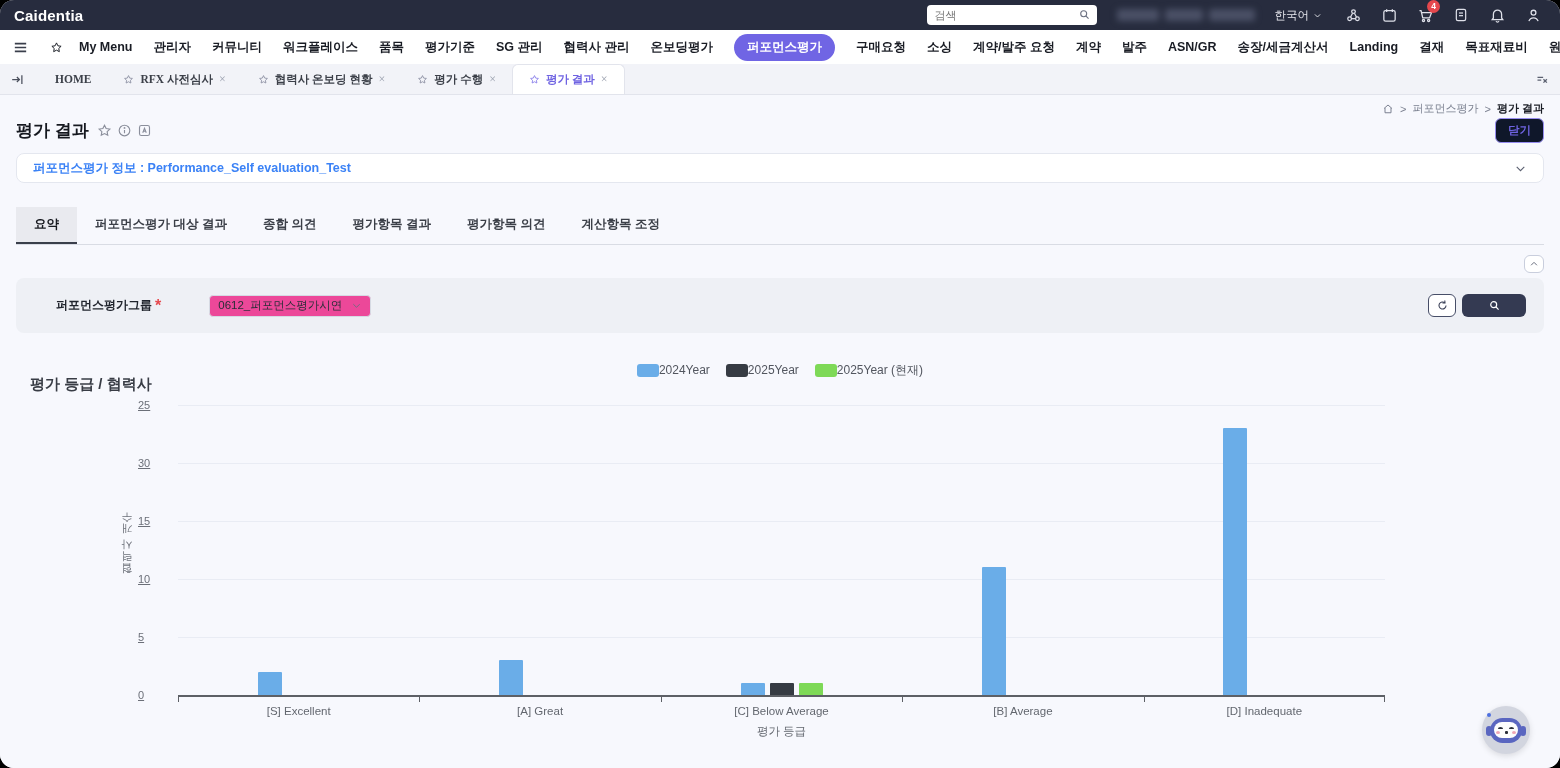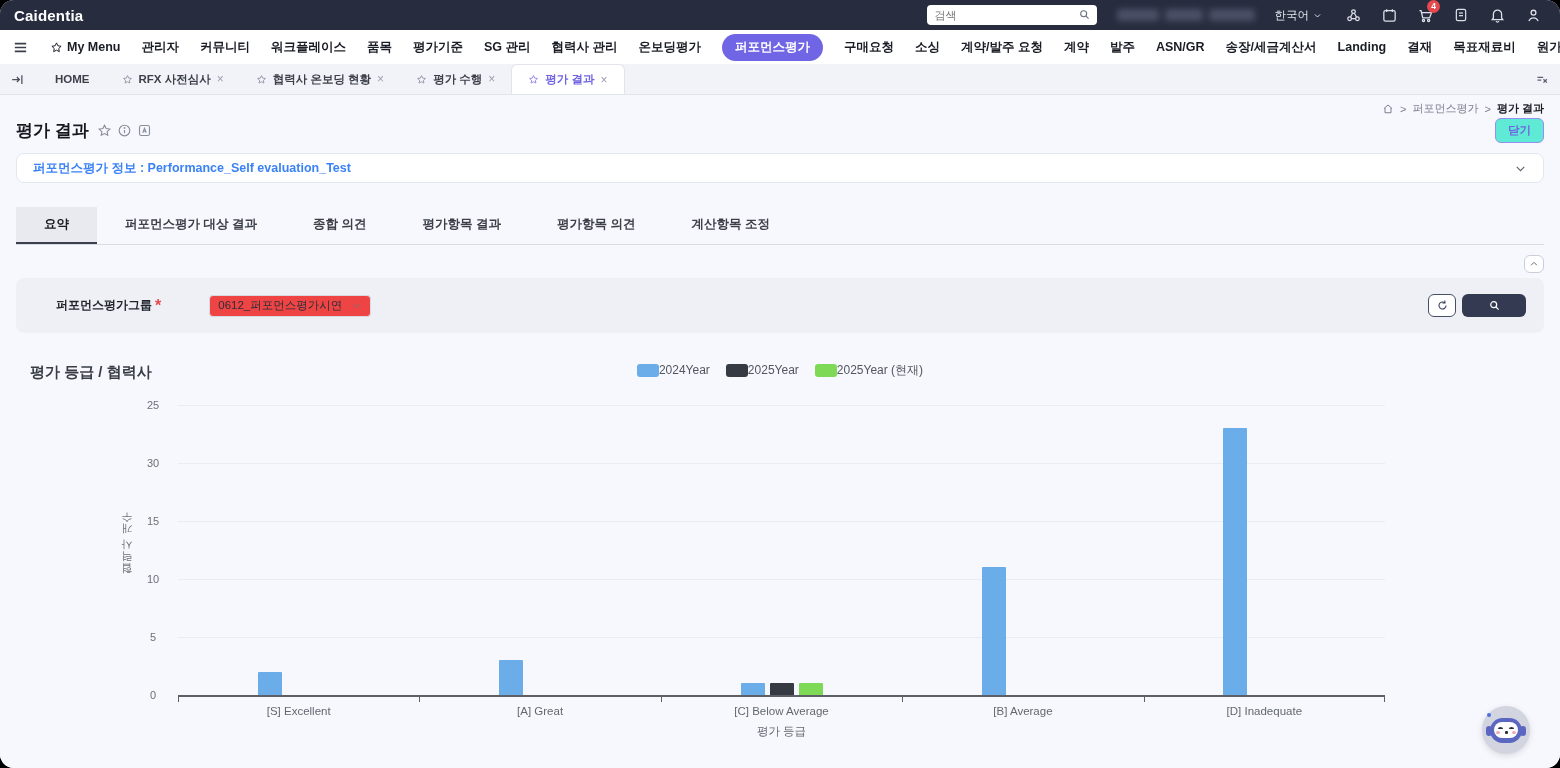--- a/index.html
+++ b/index.html
@@ -14,76 +14,76 @@
   .search-box .sicon { position:absolute; right:6px; top:3px; color:#6b7080; }
   .redacted { display:flex; gap:6px; margin:0 10px; filter:blur(3px); }
   .redacted span { display:block; height:12px; border-radius:3px; background:#4a5066; }
   .lang { display:flex; align-items:center; gap:4px; font-size:11.5px; color:#e9eaf0; cursor:pointer; margin-right:8px; }
   .tb-icon { position:relative; display:flex; align-items:center; justify-content:center; width:26px; height:26px; color:#dfe1ea; cursor:pointer; }
   .badge { position:absolute; top:-2px; right:-2px; min-width:13px; height:13px; border-radius:7px; background:#e5484d; color:#fff; font-size:8.5px; line-height:13px; text-align:center; padding:0 2px; font-weight:700; }
 
   
   .menubar { display:flex; align-items:center; height:34px; background:#fff; padding:0 12px; gap:21px; white-space:nowrap; }
   .hamburger { color:#3a3f4b; display:flex; cursor:pointer; }
-  .mitem { font-size:12.5px; font-weight:700; color:#191c24; cursor:pointer; display:flex; align-items:center; gap:4px; }
+  .mitem { font-size:12.5px; font-weight:700; color:#191c24; cursor:pointer; display:flex; align-items:center; gap:16px; }
   .mitem.active { background:#7065e4; color:#fff; padding:5px 13px; border-radius:14px; }
 
   
   .tabbar { display:flex; align-items:flex-end; height:31px; background:#f2f3f8; border-bottom:1px solid #e2e4ec; padding:0 10px; }
   .tab-collapse { align-self:center; color:#4a4f5c; margin-right:14px; cursor:pointer; display:flex; }
-  .wtab { display:flex; align-items:center; gap:6px; height:30px; padding:0 16px; font-size:11.5px; font-weight:700; color:#3c4049; cursor:pointer; }
+  .wtab { display:flex; align-items:center; gap:6px; height:30px; padding:0 16px; font-size:11.5px; font-weight:700; color:#3c4049; cursor:pointer;font-family:Liberation Serif, serif; }
   .wtab .tstar { color:#8f93a5; display:flex; }
   .wtab .tclose { color:#9aa0ae; font-size:12px; font-weight:400; cursor:pointer; }
   .wtab.active { background:#fff; color:#6f63e2; border-radius:6px 6px 0 0; border:1px solid #e2e4ec; border-bottom:none; }
   .wtab.active .tstar { color:#8c82ea; }
   .tabbar-right { margin-left:auto; align-self:center; color:#5b6070; cursor:pointer; display:flex; }
 
   
   .content { position:relative; height:673px; padding:0 16px; background:#f7f8fd; }
   .breadcrumb { display:flex; justify-content:flex-end; align-items:center; gap:6px; padding-top:6px; font-size:11px; color:#7b8090; }
   .breadcrumb .crumb { cursor:pointer; }
   .breadcrumb .current { color:#1b1e26; font-weight:700; }
   .bc-home { color:#7b8090; display:flex; cursor:pointer; }
 
   .titlerow { display:flex; align-items:center; margin-top:2px; }
   .page-title { font-size:17px; font-weight:800; color:#15181f; margin-right:8px; }
   .t-icon { color:#8b8f9c; margin-right:5px; display:flex; cursor:pointer; }
-  .close-btn { margin-left:auto; background:#5eead4; border:1px solid #978df0; color:#6f63e2; font-size:11.5px; font-weight:700; padding:4px 12px; border-radius:6px; cursor:pointer; font-family:inherit; }
+  .close-btn { margin-left:auto; background:#0f172a; border:1px solid #978df0; color:#6f63e2; font-size:11.5px; font-weight:700; padding:4px 12px; border-radius:6px; cursor:pointer; font-family:inherit; }
 
   .info-panel { display:flex; align-items:center; margin-top:10px; height:30px; background:#fff; border:1px solid #e4e7ef; border-radius:8px; padding:0 16px; }
   .info-panel .lbl { font-size:12.5px; font-weight:700; color:#3b82f6; }
   .info-panel .chev { margin-left:auto; color:#5b6070; display:flex; cursor:pointer; }
 
   .ctabs { display:flex; margin-top:24px; border-bottom:1px solid #d9dce4; }
-  .ctab { padding:9px 28px; font-size:12.5px; font-weight:700; color:#3b3f48; cursor:pointer; }
+  .ctab { padding:9px 18px; font-size:12.5px; font-weight:700; color:#3b3f48; cursor:pointer; }
   .ctab.active { background:#e9eaef; border-bottom:2px solid #3a3f4b; color:#17191f; }
 
   .collapse-row { display:flex; justify-content:flex-end; margin-top:10px; }
   .collapse-btn { width:20px; height:18px; background:#fff; border:1px solid #c9cedd; border-radius:6px; color:#6b7080; display:flex; align-items:center; justify-content:center; cursor:pointer; }
 
   .filter-panel { display:flex; align-items:center; margin-top:5px; height:55px; background:#eef0f5; border-radius:8px; padding:0 18px 0 40px; }
   .f-label { font-size:12px; font-weight:700; color:#20242d; }
   .f-req { color:#e5484d; margin-left:3px; font-weight:700; }
-  .f-select { display:flex; align-items:center; justify-content:space-between; width:162px; height:22px; background:#ef4444; border:1px solid #d6dae3; border-radius:4px; margin-left:48px; padding:0 8px; font-size:11.5px; color:#2a2e38; cursor:pointer; }
+  .f-select { display:flex; align-items:center; justify-content:space-between; width:162px; height:22px; background:#ec4899; border:1px solid #d6dae3; border-radius:4px; margin-left:48px; padding:0 8px; font-size:11.5px; color:#2a2e38; cursor:pointer; }
   .f-select .chev { color:#6b7080; display:flex; }
   .f-actions { margin-left:auto; display:flex; gap:6px; }
   .refresh-btn { width:28px; height:23px; background:#fff; border:1px solid #474e68; border-radius:6px; color:#3a4057; display:flex; align-items:center; justify-content:center; cursor:pointer; }
   .fsearch-btn { width:64px; height:23px; background:#343a52; border:none; border-radius:6px; color:#fff; display:flex; align-items:center; justify-content:center; cursor:pointer; }
 
   
   .chart-head { position:relative; margin-top:26px; height:22px; }
-  .chart-title { position:absolute; left:14px; top:4px; font-size:15px; font-weight:800; color:#383c45; }
+  .chart-title { position:absolute; left:14px; top:16px; font-size:15px; font-weight:800; color:#383c45; }
   .chart-legend { display:flex; justify-content:center; gap:16px; align-items:center; height:22px; }
   .legend-item { display:flex; align-items:center; cursor:pointer; }
   .legend-item .swatch { width:22px; height:13px; border-radius:3px; display:inline-block; }
   .legend-item span:last-child { font-size:12px; color:#52565f; }
 
   .chart-plot { position:relative; margin-left:162px; margin-top:24px; width:1207px; height:292px; border-bottom:2px solid #5d6066; }
   .gridline { position:absolute; left:0; right:0; height:1px; background:#e9ecf4; }
-  .ytick { position:absolute; left:-40px; width:30px; text-align:center; font-size:11px; color:#6b6f78; transform:translateY(-50%); }
+  .ytick { position:absolute; left:-40px; width:30px; text-align:left; font-size:11px; color:#6b6f78; transform:translateY(-50%);text-decoration:underline; }
   .ylabel { position:absolute; left:-58px; top:50%; transform:translateY(-50%) rotate(180deg); writing-mode:vertical-rl; font-size:11px; color:#6b6f78; letter-spacing:1px; }
   .bars-row { position:absolute; left:0; right:0; top:0; bottom:0; display:flex; }
   .cat-cell { flex:1; display:flex; align-items:flex-end; justify-content:center; gap:5px; }
   .bar { width:24px; border-radius:1px 1px 0 0; }
   .xtick { position:absolute; bottom:-7px; width:1px; height:5px; background:#5d6066; }
   .cat-labels { display:flex; margin-left:162px; width:1207px; }
   .cat-label { flex:1; text-align:center; font-size:11.5px; color:#63676f; padding-top:8px; }
   .xlabel { margin-left:162px; width:1207px; text-align:center; font-size:11.5px; color:#63676f; padding-top:7px; }
 
   

